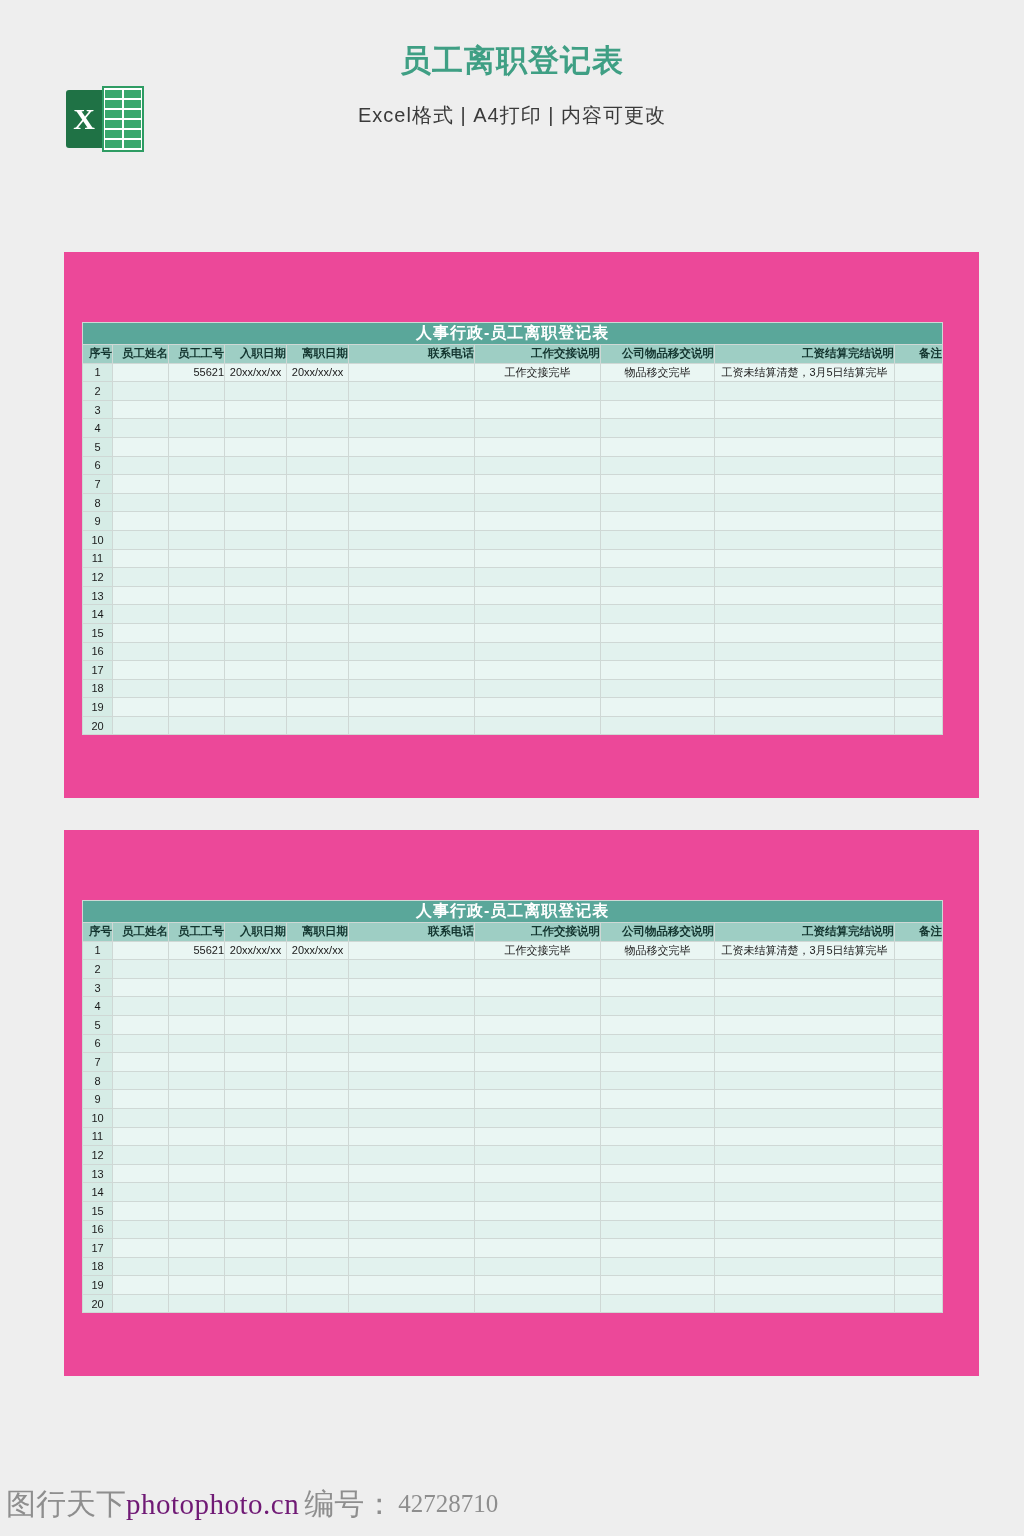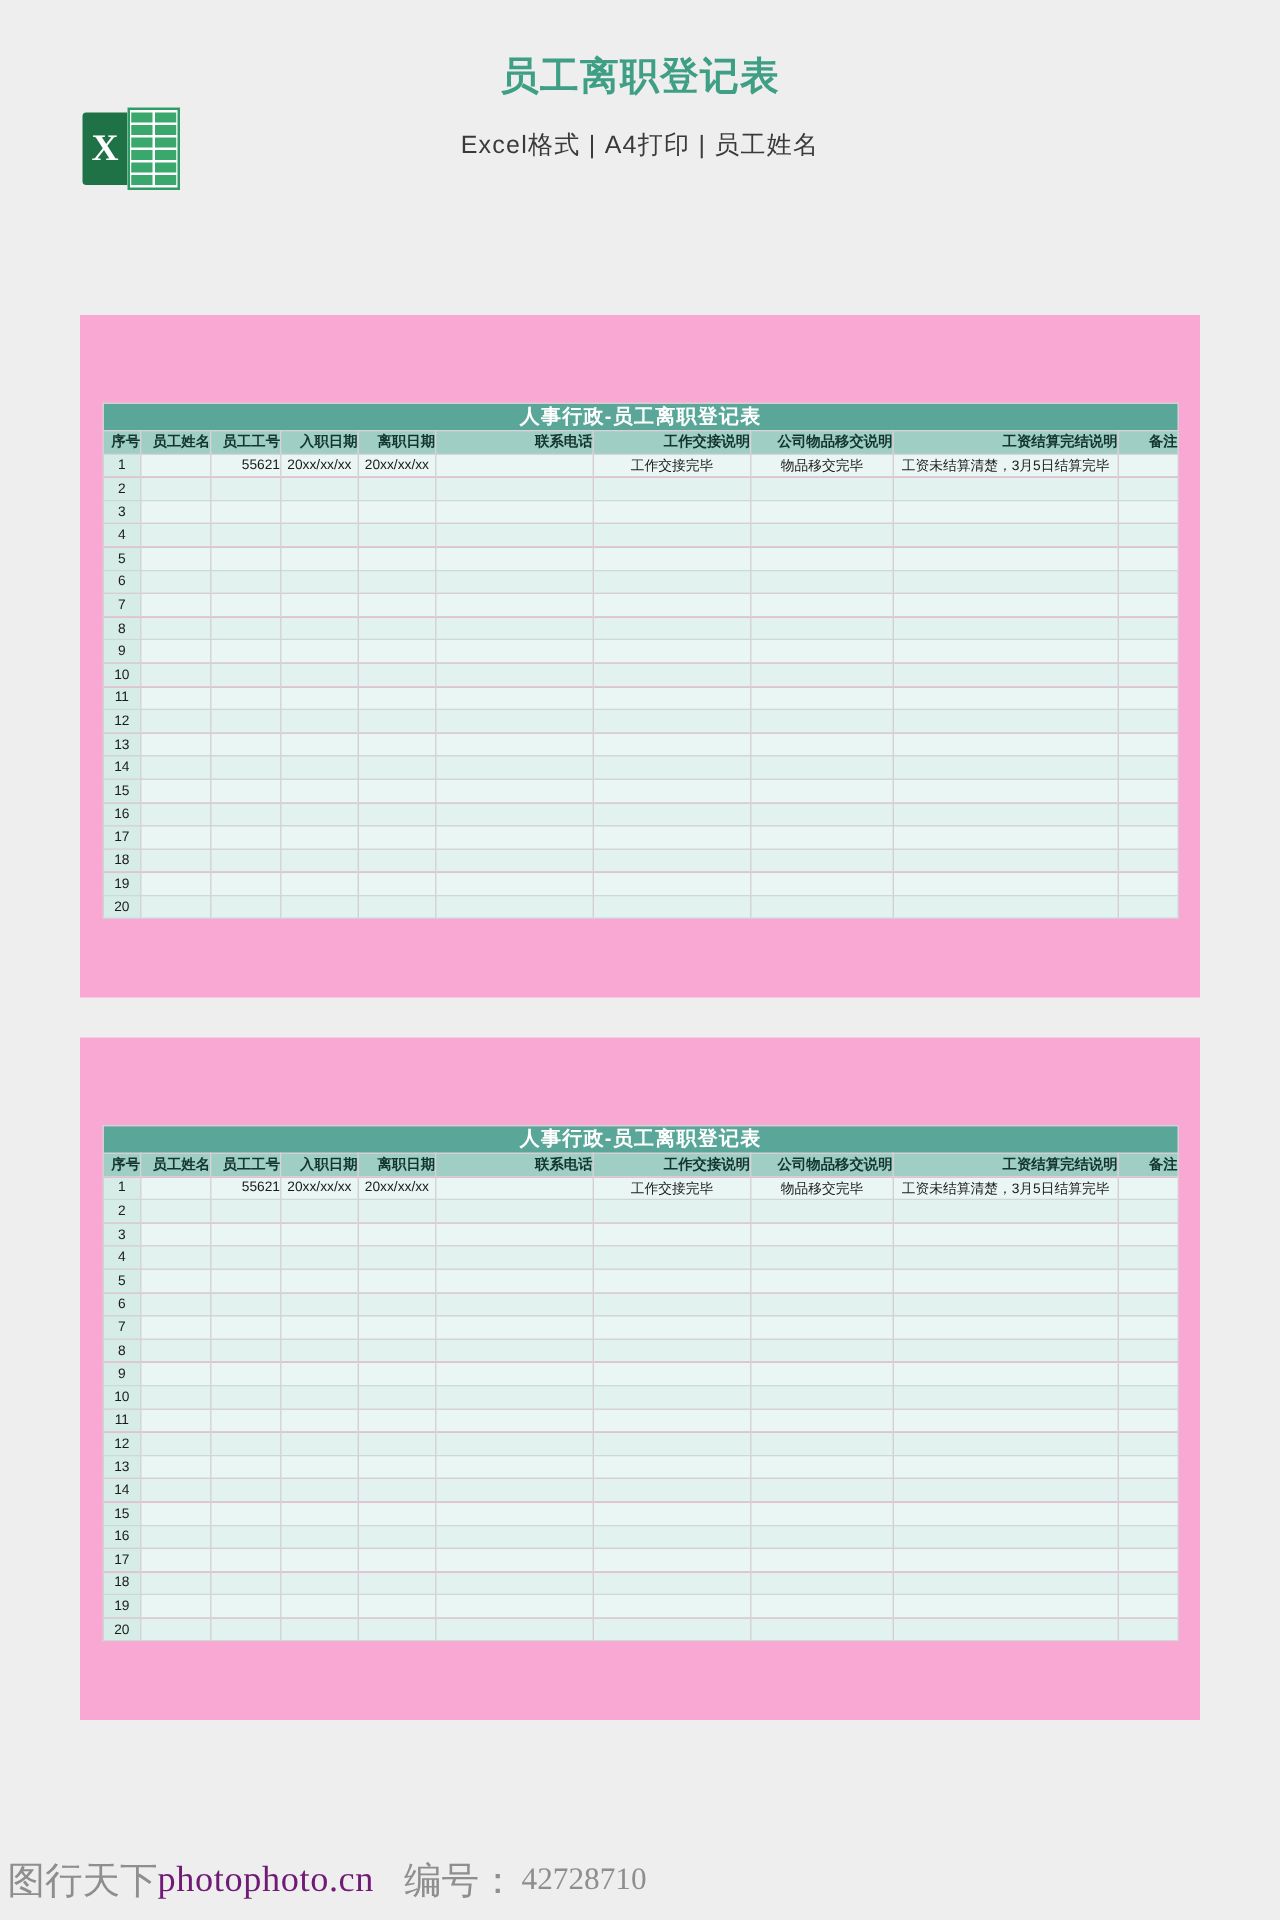--- a/index.html
+++ b/index.html
@@ -83,21 +83,22 @@
     color: #3a3a3a;
     margin-top: 20px;
     letter-spacing: 1px;
   }
 
   
   .page {
     position: absolute;
     left: 64px;
     width: 896px;
-    background: #f9a8d4;
+    background: #ec4899;
+    padding-left: 19px;
   }
   .page-1 { top: 252px; height: 546px; }
   .page-2 { top: 830px; height: 546px; }
 
   .sheet {
     position: absolute;
     left: 18px;
     top: 70px;
     width: 860px;
   }
@@ -211,21 +212,21 @@
         <i></i>
       <i></i>
         <i></i>
         <i></i>
         <i></i>
         <i></i>
         <i></i>
     </div>
   </div>
   <h1 class="doc-title">员工离职登记表</h1>
-  <div class="doc-subtitle">Excel格式 | A4打印 | 员工姓名</div>
+  <div class="doc-subtitle">Excel格式 | A4打印 | 内容可更改</div>
 </div>
 
 <div class="page page-1">
   <div class="sheet">
     <table class="xls">
       <colgroup>
         <col class="w-idx">
           <col class="w-name">
           <col class="w-id">
           <col class="w-join">
@@ -773,15 +774,15 @@
             <td class="c-ctr"></td>
           </tr>
         </tbody>
     </table>
   </div>
 </div>
 
 <div class="footer">
   <span class="wm-cn">图行天下</span>
   <span class="wm-text">photophoto.cn</span>
-  <span class="wm-cn" style="margin-left:24px;font-family:Liberation Serif, serif;">编号：</span>
+  <span class="wm-cn" style="margin-left:5px;font-family:Liberation Serif, serif;">编号：</span>
   <span class="wm-code">42728710</span>
 </div>
 
 </body></html>

